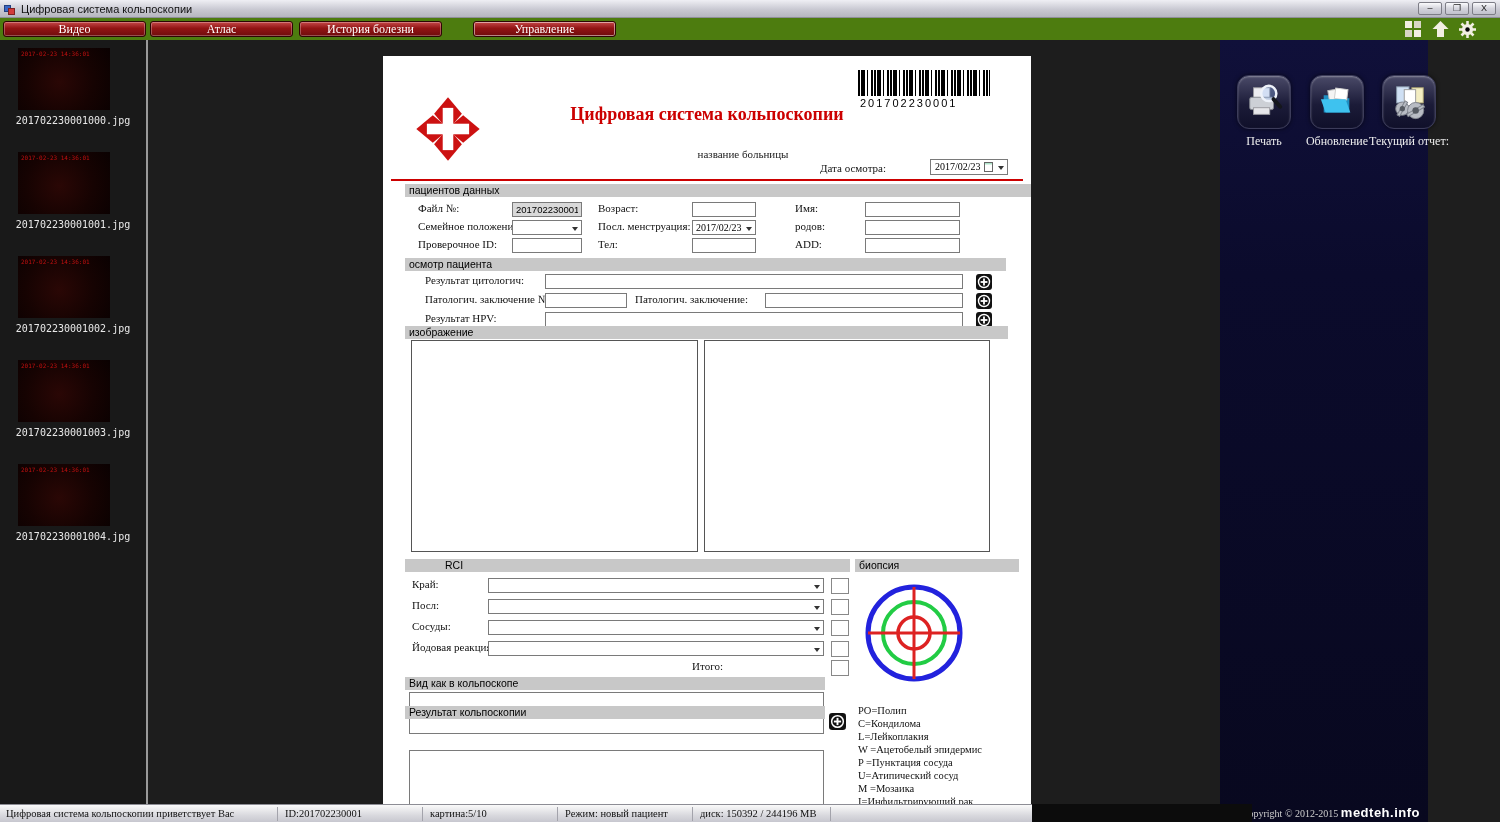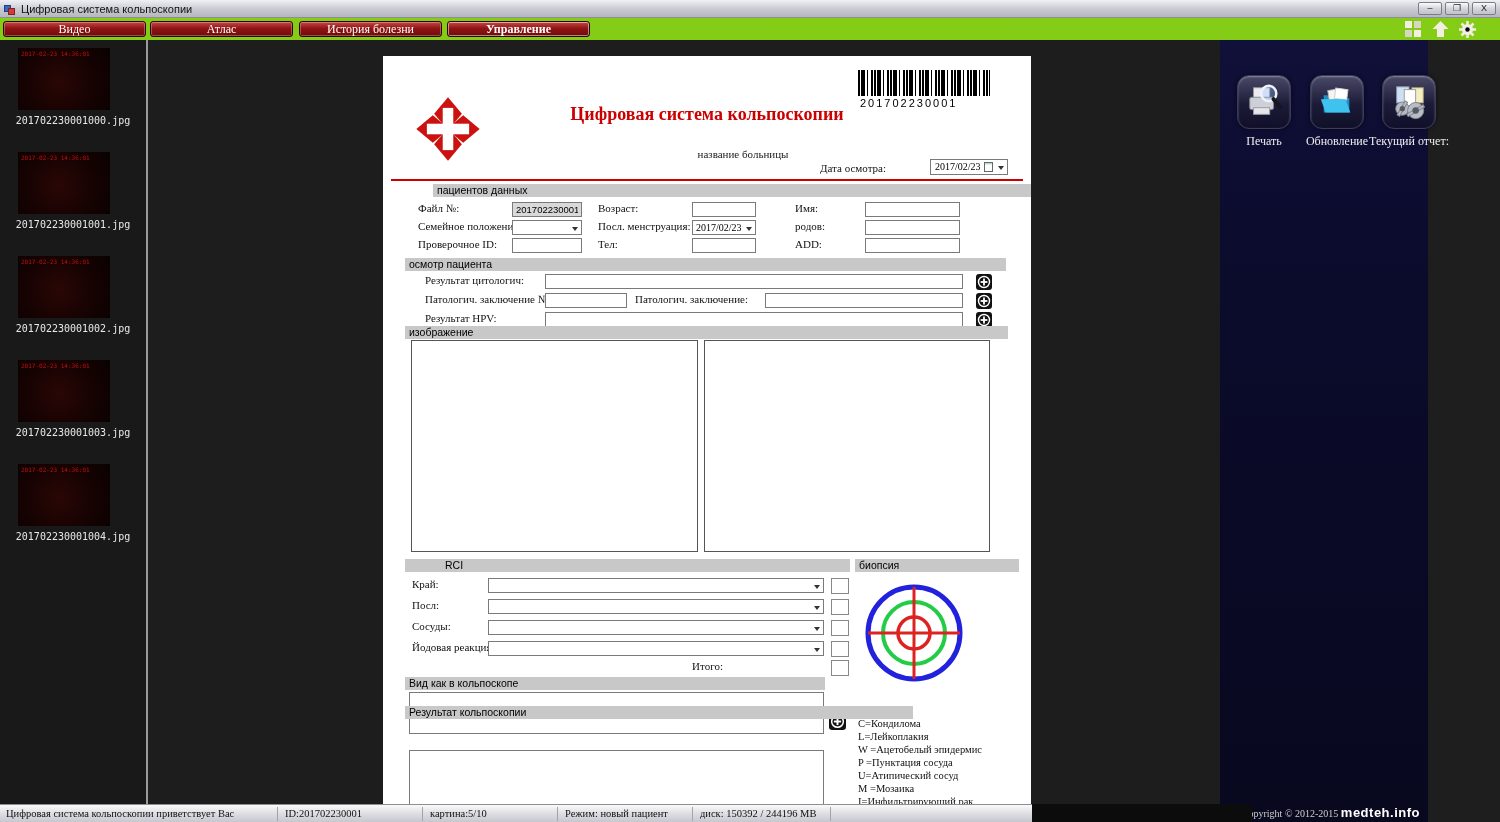--- a/index.html
+++ b/index.html
@@ -15,26 +15,26 @@
   .app-icon i{position:absolute;display:block;}
   .app-icon .a{left:0;top:2px;width:7px;height:7px;background:#3b66c4;border:1px solid #23407f;}
   .app-icon .b{left:4px;top:5px;width:7px;height:7px;background:#d23b3b;border:1px solid #7f2323;}
   .win-title{font-family:"Liberation Sans",sans-serif;font-size:11px;color:#111;}
   .winbtns{margin-left:auto;display:flex;gap:3px;}
   .winbtn{width:24px;height:13px;border:1px solid #7d7d86;border-radius:2px;
     background:linear-gradient(#fbfbfd,#d4d4dc 50%,#c2c2cc);
     font-family:"Liberation Sans",sans-serif;font-size:9px;line-height:11px;text-align:center;color:#222;}
 
   
-  .tabbar{position:absolute;left:0;top:18px;width:1500px;height:22px;background:#84cc16;}
+  .tabbar{position:absolute;left:0;top:18px;width:1500px;height:22px;background:#4d7c0f;}
   .tab{position:absolute;top:3px;height:16px;width:143px;border:1px solid #2e0404;border-radius:3px;
     background:linear-gradient(#c54848,#921414 45%,#6f0c0c);
     box-shadow:inset 0 0 0 1px rgba(255,255,255,.28);
     color:#fff;font-size:12px;text-align:center;line-height:15px;cursor:pointer;}
-  .tab1{left:3px;}.tab2{left:150px;}.tab3{left:299px;}.tab4{left:447px;box-shadow:inset 0 0 0 1px rgba(255,255,255,.5);font-weight:bold;}
+  .tab1{left:3px;}.tab2{left:150px;}.tab3{left:299px;}.tab4{left:473px;box-shadow:inset 0 0 0 1px rgba(255,255,255,.5);}
   .topicons{position:absolute;right:24px;top:2px;display:flex;gap:9px;align-items:center;}
   .topicon{width:18px;height:18px;display:flex;align-items:center;justify-content:center;cursor:pointer;}
 
   
   .thumbs{position:absolute;left:0;top:40px;width:148px;height:764px;background:#191919;
     border-right:2px solid #9a9a9a;}
   .thumb-item{position:absolute;left:0;width:146px;}
   .ti1{top:8px}.ti2{top:112px}.ti3{top:216px}.ti4{top:320px}.ti5{top:424px}
   .thumb-img{position:absolute;left:18px;top:0;width:92px;height:62px;background:
     radial-gradient(circle at 45% 55%, #2a0705 0%, #160302 55%, #0a0101 100%);cursor:pointer;}
@@ -92,27 +92,27 @@
   .datebox{left:547px;top:103px;width:78px;height:16px;border:1px solid #7a7a7a;background:#fff;
     font-size:10px;line-height:14px;padding-left:4px;cursor:pointer;}
   .datebox .cal{position:absolute;right:14px;top:2px;width:9px;height:10px;border:1px solid #666;
     background:linear-gradient(#9db,#fff 30%);}
   .dd-arrow{position:absolute;right:3px;top:6px;width:0;height:0;border-left:3.5px solid transparent;
     border-right:3.5px solid transparent;border-top:4.5px solid #333;}
   .redline{left:8px;top:123px;width:632px;height:2px;background:#cc0000;}
 
   .sec{background:#c8c8c8;height:13px;font-family:"Liberation Sans",sans-serif;font-size:10.5px;
     line-height:13px;color:#000;padding-left:4px;}
-  .sec-pd{left:22px;top:128px;width:688px;margin-left:28px;}
+  .sec-pd{left:22px;top:128px;width:688px;}
   .sec-exam{left:22px;top:202px;width:601px;}
   .sec-img{left:22px;top:270px;width:603px;}
   .sec-rci{left:22px;top:503px;width:445px;padding-left:40px;}
   .sec-bio{left:472px;top:503px;width:164px;}
   .sec-view{left:22px;top:621px;width:420px;}
-  .sec-res{left:22px;top:650px;width:508px;}
+  .sec-res{left:22px;top:650px;width:420px;}
 
   .flabel{font-size:11px;color:#111;white-space:nowrap;}
   .finput{border:1px solid #7a7a7a;background:#fff;height:15px;font-size:10px;padding:0 3px;
     font-family:"Liberation Serif",serif;}
   input.finput{outline:none;}
   .ro{background:#d9d9d9;text-align:center;font-family:"Liberation Sans",sans-serif;font-size:9.5px;}
   .selectbox{border:1px solid #7a7a7a;background:#fff;height:15px;font-size:10px;line-height:13px;
     padding-left:3px;cursor:pointer;}
   .r1{top:146px}.r2{top:164px}.r3{top:182px}
   .c1l{left:35px}.c1f{left:129px;width:70px}.c2l{left:215px}.c2f{left:309px;width:64px}

